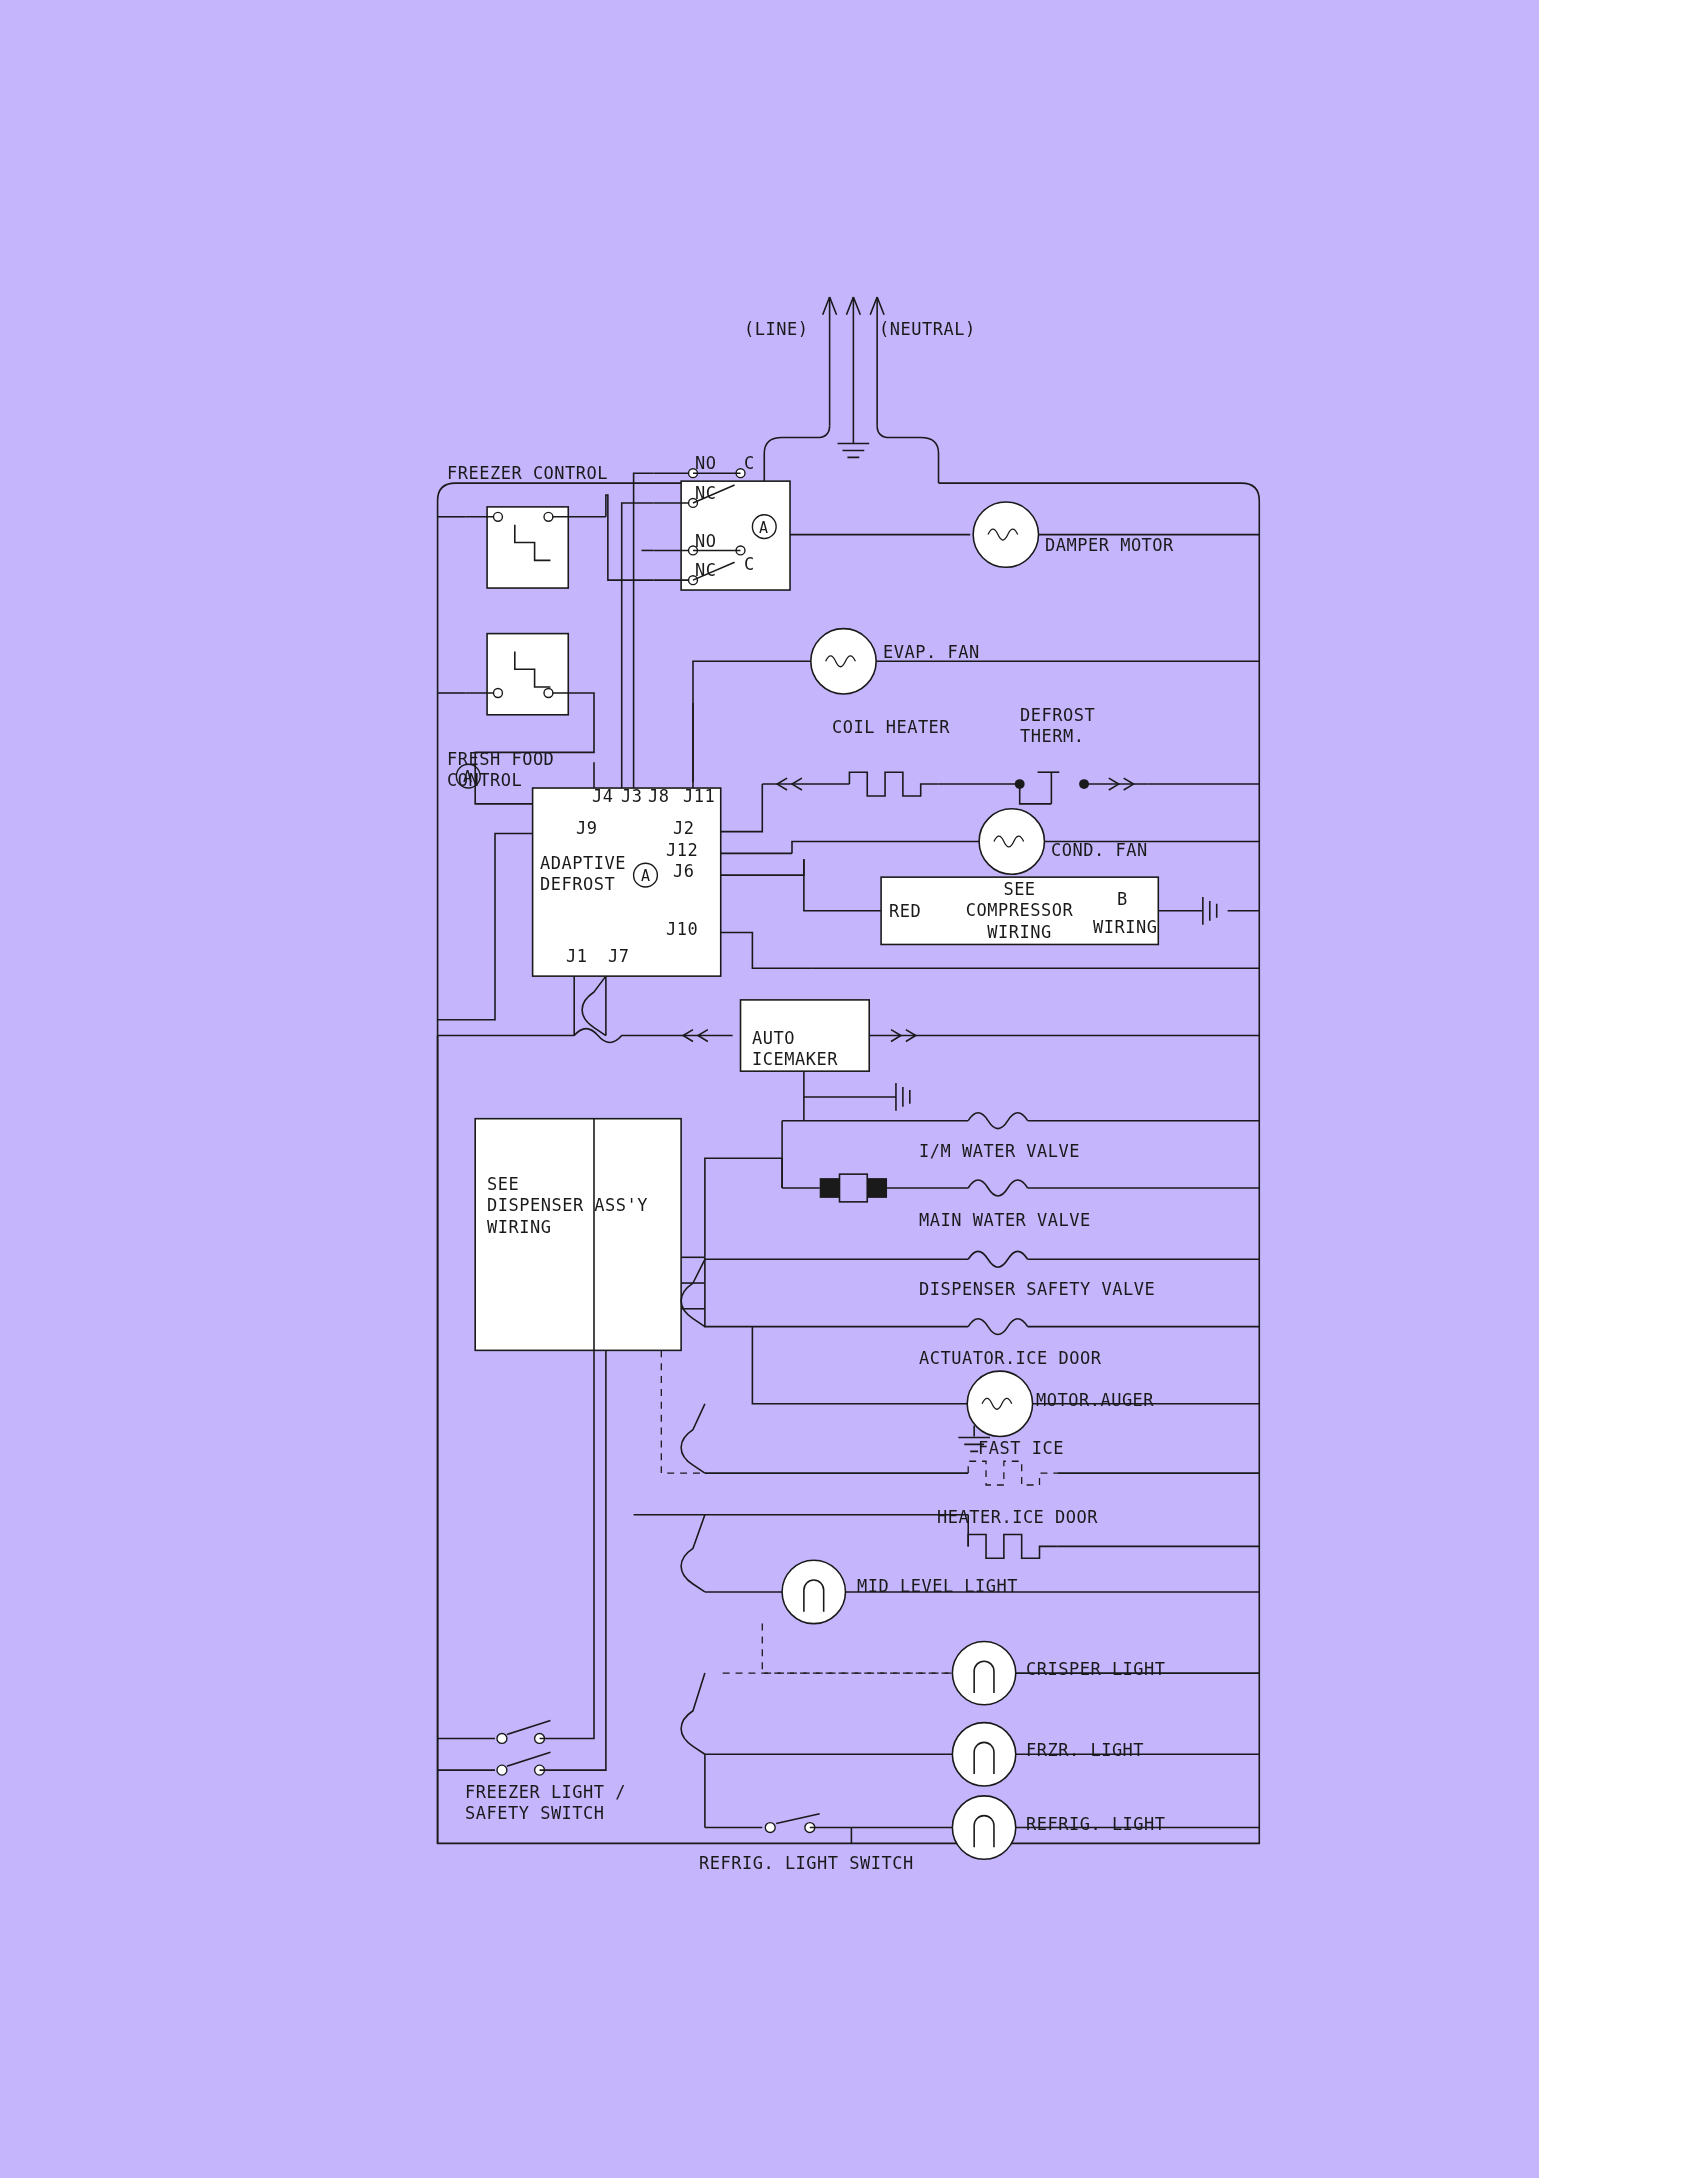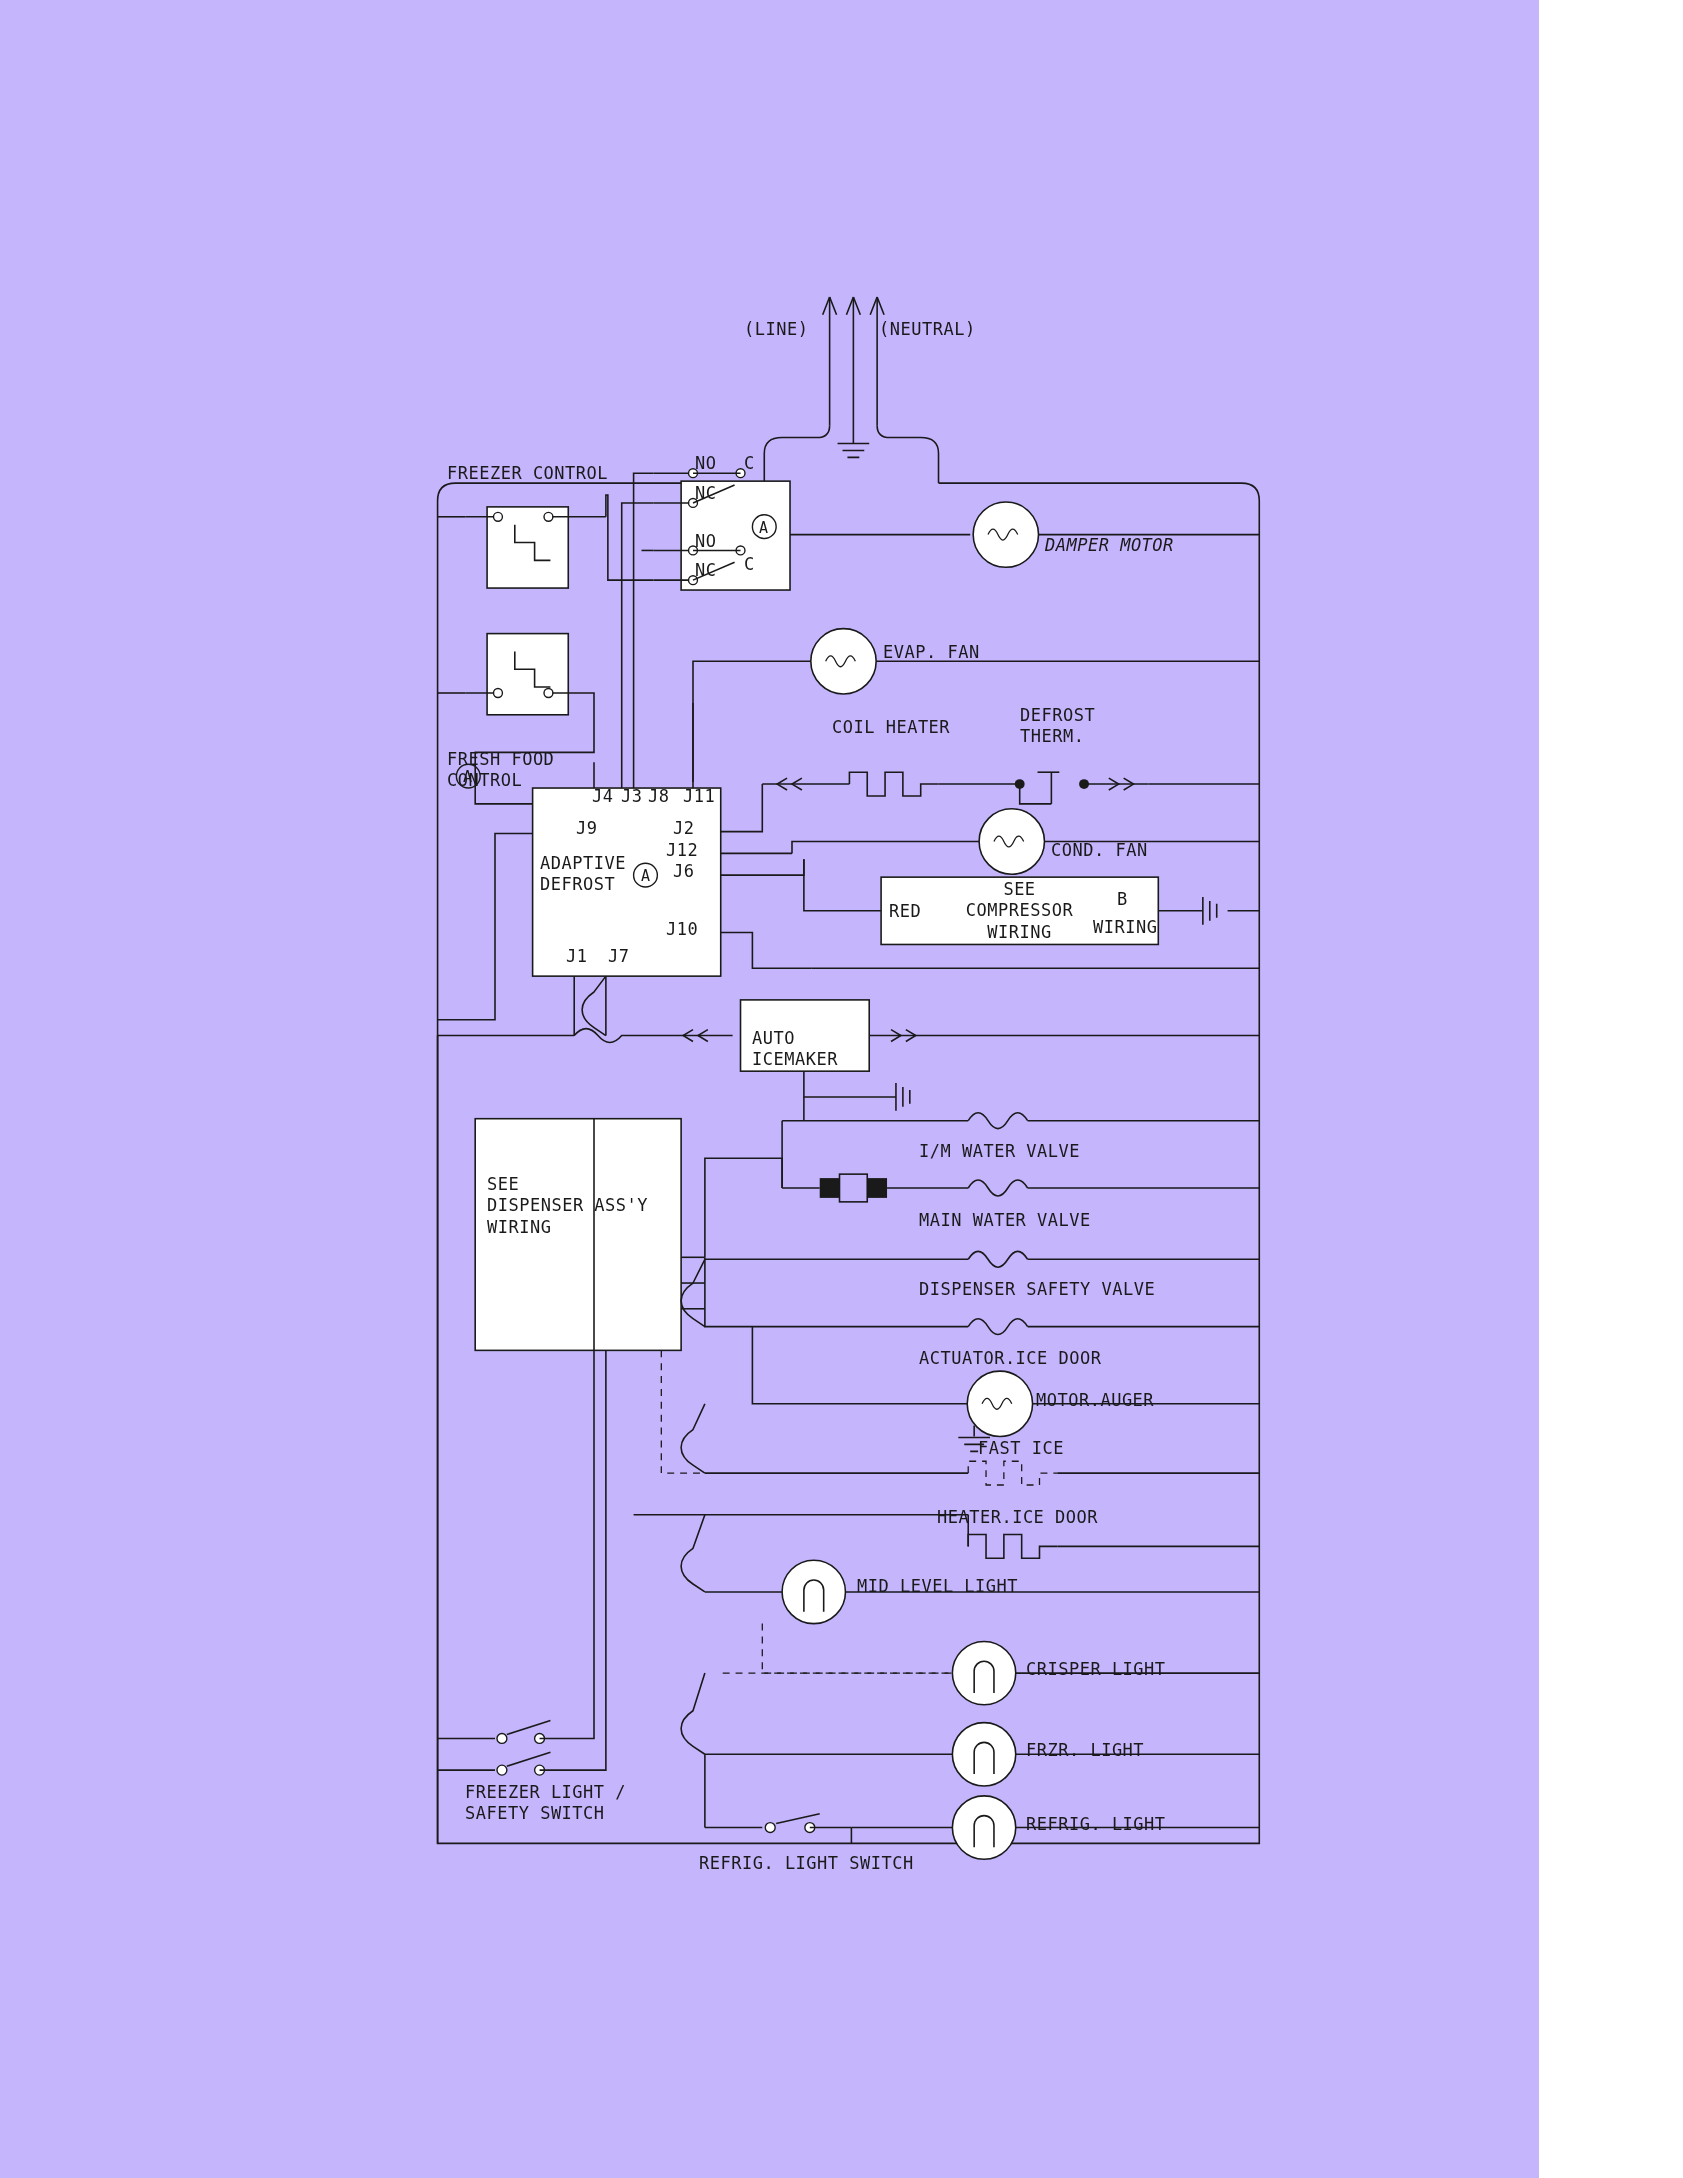--- a/index.html
+++ b/index.html
@@ -328,21 +328,21 @@
   <div class="lbl" style="left:447px; top:721px;margin-top:28px;">FRESH FOOD
 CONTROL</div>
 
   <div class="lbl" style="left:695px; top:453px;">NO</div>
   <div class="lbl" style="left:744px; top:453px;">C</div>
   <div class="lbl" style="left:695px; top:483px;">NC</div>
   <div class="lbl" style="left:695px; top:531px;">NO</div>
   <div class="lbl" style="left:744px; top:554px;">C</div>
   <div class="lbl" style="left:695px; top:560px;">NC</div>
 
-  <div class="lbl" style="left:1045px; top:535px;font-style:italic;">DAMPER MOTOR</div>
+  <div class="lbl" style="left:1045px; top:535px;">DAMPER MOTOR</div>
   <div class="lbl" style="left:883px; top:642px;">EVAP. FAN</div>
   <div class="lbl" style="left:832px; top:717px;">COIL HEATER</div>
   <div class="lbl" style="left:1020px; top:705px;">DEFROST
 THERM.</div>
 
   <div class="lbl" style="left:592px; top:786px;">J4</div>
   <div class="lbl" style="left:621px; top:786px;">J3</div>
   <div class="lbl" style="left:648px; top:786px;">J8</div>
   <div class="lbl" style="left:683px; top:786px;">J11</div>
 

